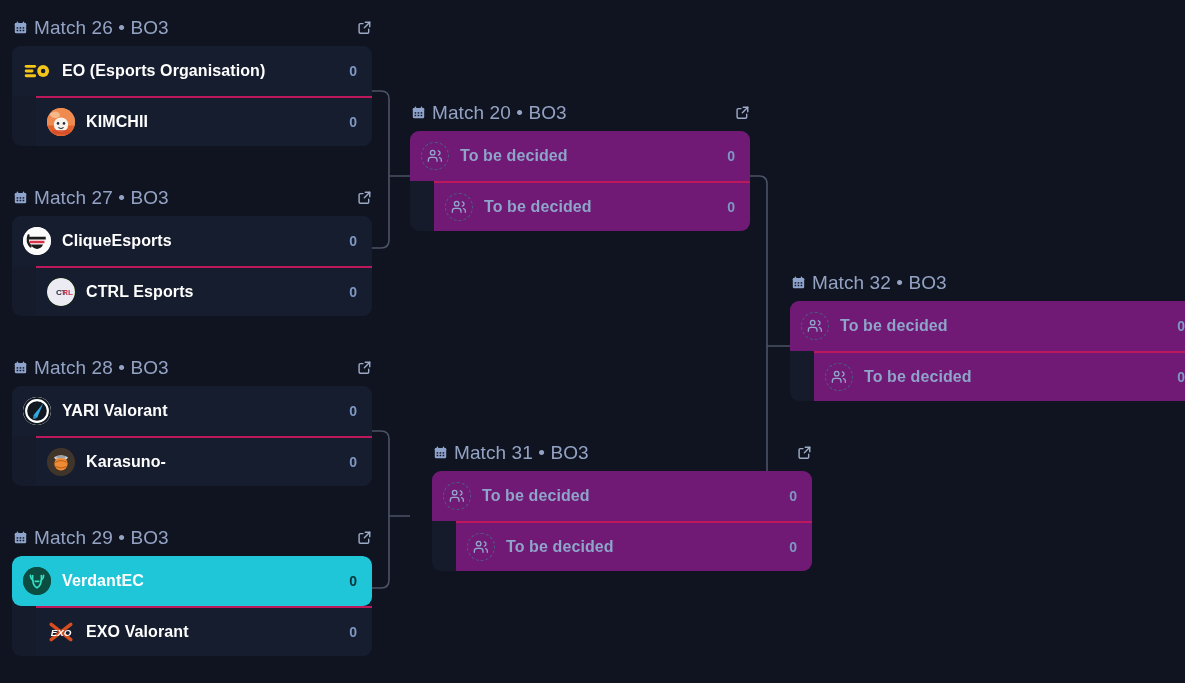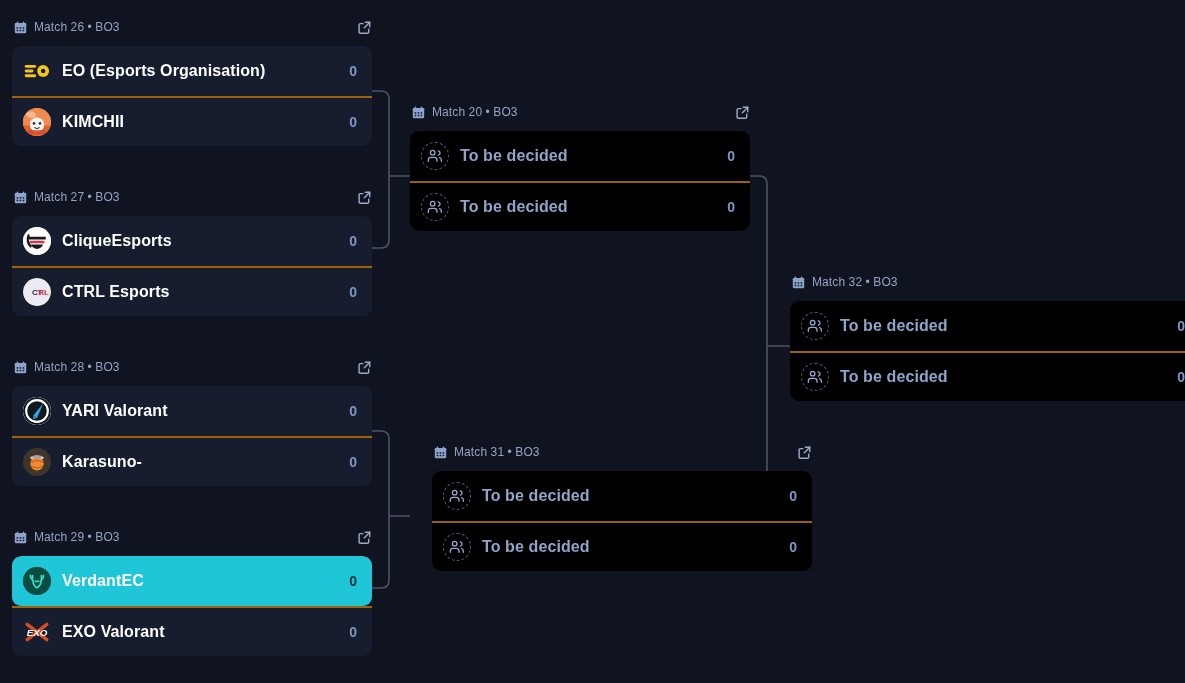--- a/index.html
+++ b/index.html
@@ -38,21 +38,21 @@
     margin-bottom: 8px;
     padding-left: 2px;
   }
   .cal-icon {
     width: 13px; height: 13px;
     margin-right: 7px;
     flex: 0 0 auto;
     display: block;
   }
   .match-title {
-    font-size: 12px;
+    font-size: 19px;
     color: #94a3c4;
     letter-spacing: .1px;
     white-space: nowrap;
     line-height: 1;
   }
   .head-spacer { flex: 1 1 auto; }
   .ext-link {
     width: 15px; height: 15px;
     flex: 0 0 auto;
     display: block;
@@ -66,26 +66,26 @@
     overflow: hidden;
   }
   .team-row {
     display: flex;
     align-items: center;
     height: 50px;
     padding: 0 15px 0 11px;
     background: #161d2e;
     cursor: pointer;
   }
-  .team-row.sep { border-top: 2px solid #a16207; }
+  .team-row.sep { border-top: 2px solid #be185d; margin-left: 24px; }
   .team-row.winner {
     background: #1fc6d8;
     border-radius: 9px;
   }
-  .team-row.tbd { background: #000000; }
+  .team-row.tbd { background: #701a75; }
 
   .avatar {
     width: 28px; height: 28px;
     border-radius: 50%;
     flex: 0 0 auto;
     margin-right: 11px;
     overflow: hidden;
     display: flex;
     align-items: center;
     justify-content: center;

